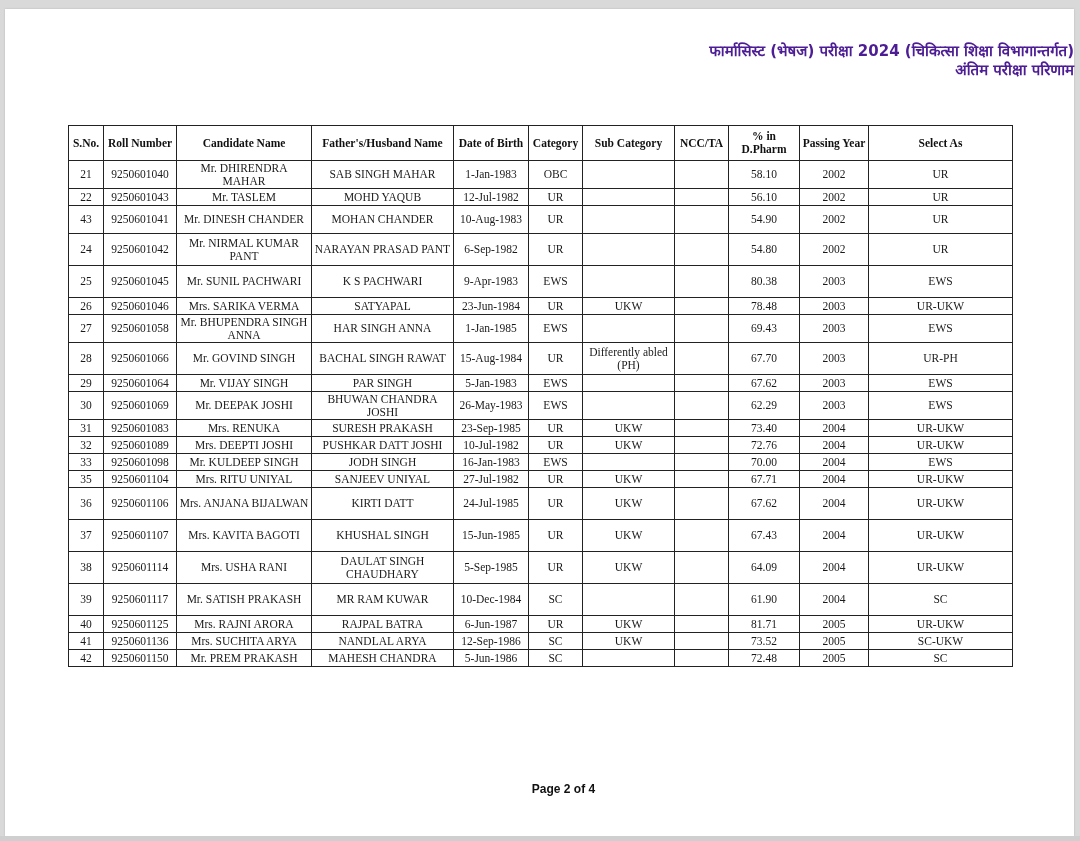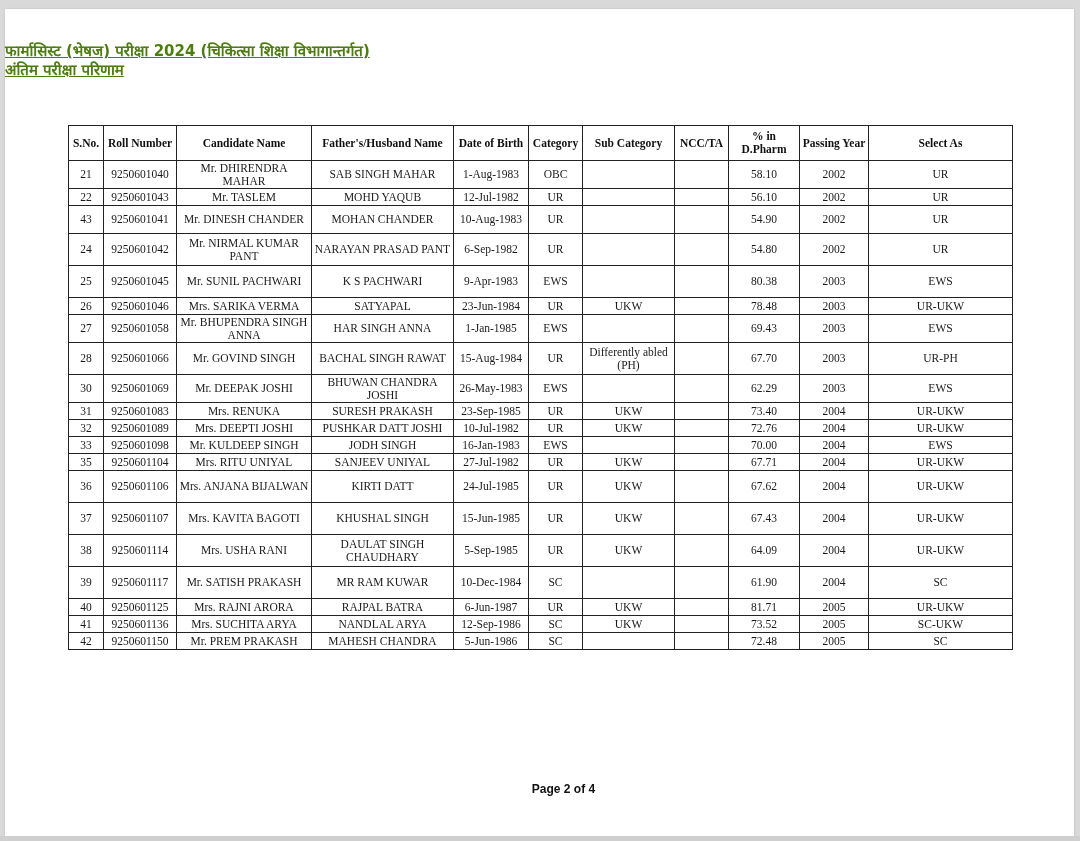--- a/index.html
+++ b/index.html
@@ -10,26 +10,25 @@
     font-family: "Liberation Serif", "DejaVu Serif", serif;
     color: #111;
   }
   .sheet {
     position: absolute; left: 5px; top: 9px; width: 1069px; height: 827px;
     background: #ffffff;
     box-shadow: 0 0 2px rgba(0,0,0,0.15);
   }
   .title {
     position: absolute; left: 0; right: 0; top: 33px;
-    text-align: left;
+    text-align: right;
     font-family: "DejaVu Sans", sans-serif;
     font-weight: bold;
     font-size: 15px; line-height: 19px;
-    color: #4d7c0f;
-    text-decoration: underline;
+    color: #4c1d95;
   }
   .title div { margin: 0; }
   table.results {
     position: absolute; left: 68px; top: 125px;
     width: 944px;
     border-collapse: collapse;
     table-layout: fixed;
     font-size: 11.5px;
   }
   table.results th, table.results td {
@@ -93,21 +92,21 @@
       <th>Passing Year</th>
       <th>Select As</th>
     </tr>
   </thead>
   <tbody id="rows">
       <tr class="r2">
         <td>21</td>
         <td>9250601040</td>
         <td>Mr. DHIRENDRA MAHAR</td>
         <td>SAB SINGH MAHAR</td>
-        <td>1-Aug-1983</td>
+        <td>1-Jan-1983</td>
         <td>OBC</td>
         <td></td>
         <td></td>
         <td>58.10</td>
         <td>2002</td>
         <td>UR</td>
       </tr>
       <tr class="r1">
         <td>22</td>
         <td>9250601043</td>
@@ -191,20 +190,33 @@
         <td>9250601066</td>
         <td>Mr. GOVIND SINGH</td>
         <td>BACHAL SINGH RAWAT</td>
         <td>15-Aug-1984</td>
         <td>UR</td>
         <td>Differently abled (PH)</td>
         <td></td>
         <td>67.70</td>
         <td>2003</td>
         <td>UR-PH</td>
+      </tr>
+      <tr class="r1">
+        <td>29</td>
+        <td>9250601064</td>
+        <td>Mr. VIJAY SINGH</td>
+        <td>PAR SINGH</td>
+        <td>5-Jan-1983</td>
+        <td>EWS</td>
+        <td></td>
+        <td></td>
+        <td>67.62</td>
+        <td>2003</td>
+        <td>EWS</td>
       </tr>
       <tr class="r2">
         <td>30</td>
         <td>9250601069</td>
         <td>Mr. DEEPAK JOSHI</td>
         <td>BHUWAN CHANDRA JOSHI</td>
         <td>26-May-1983</td>
         <td>EWS</td>
         <td></td>
         <td></td>

